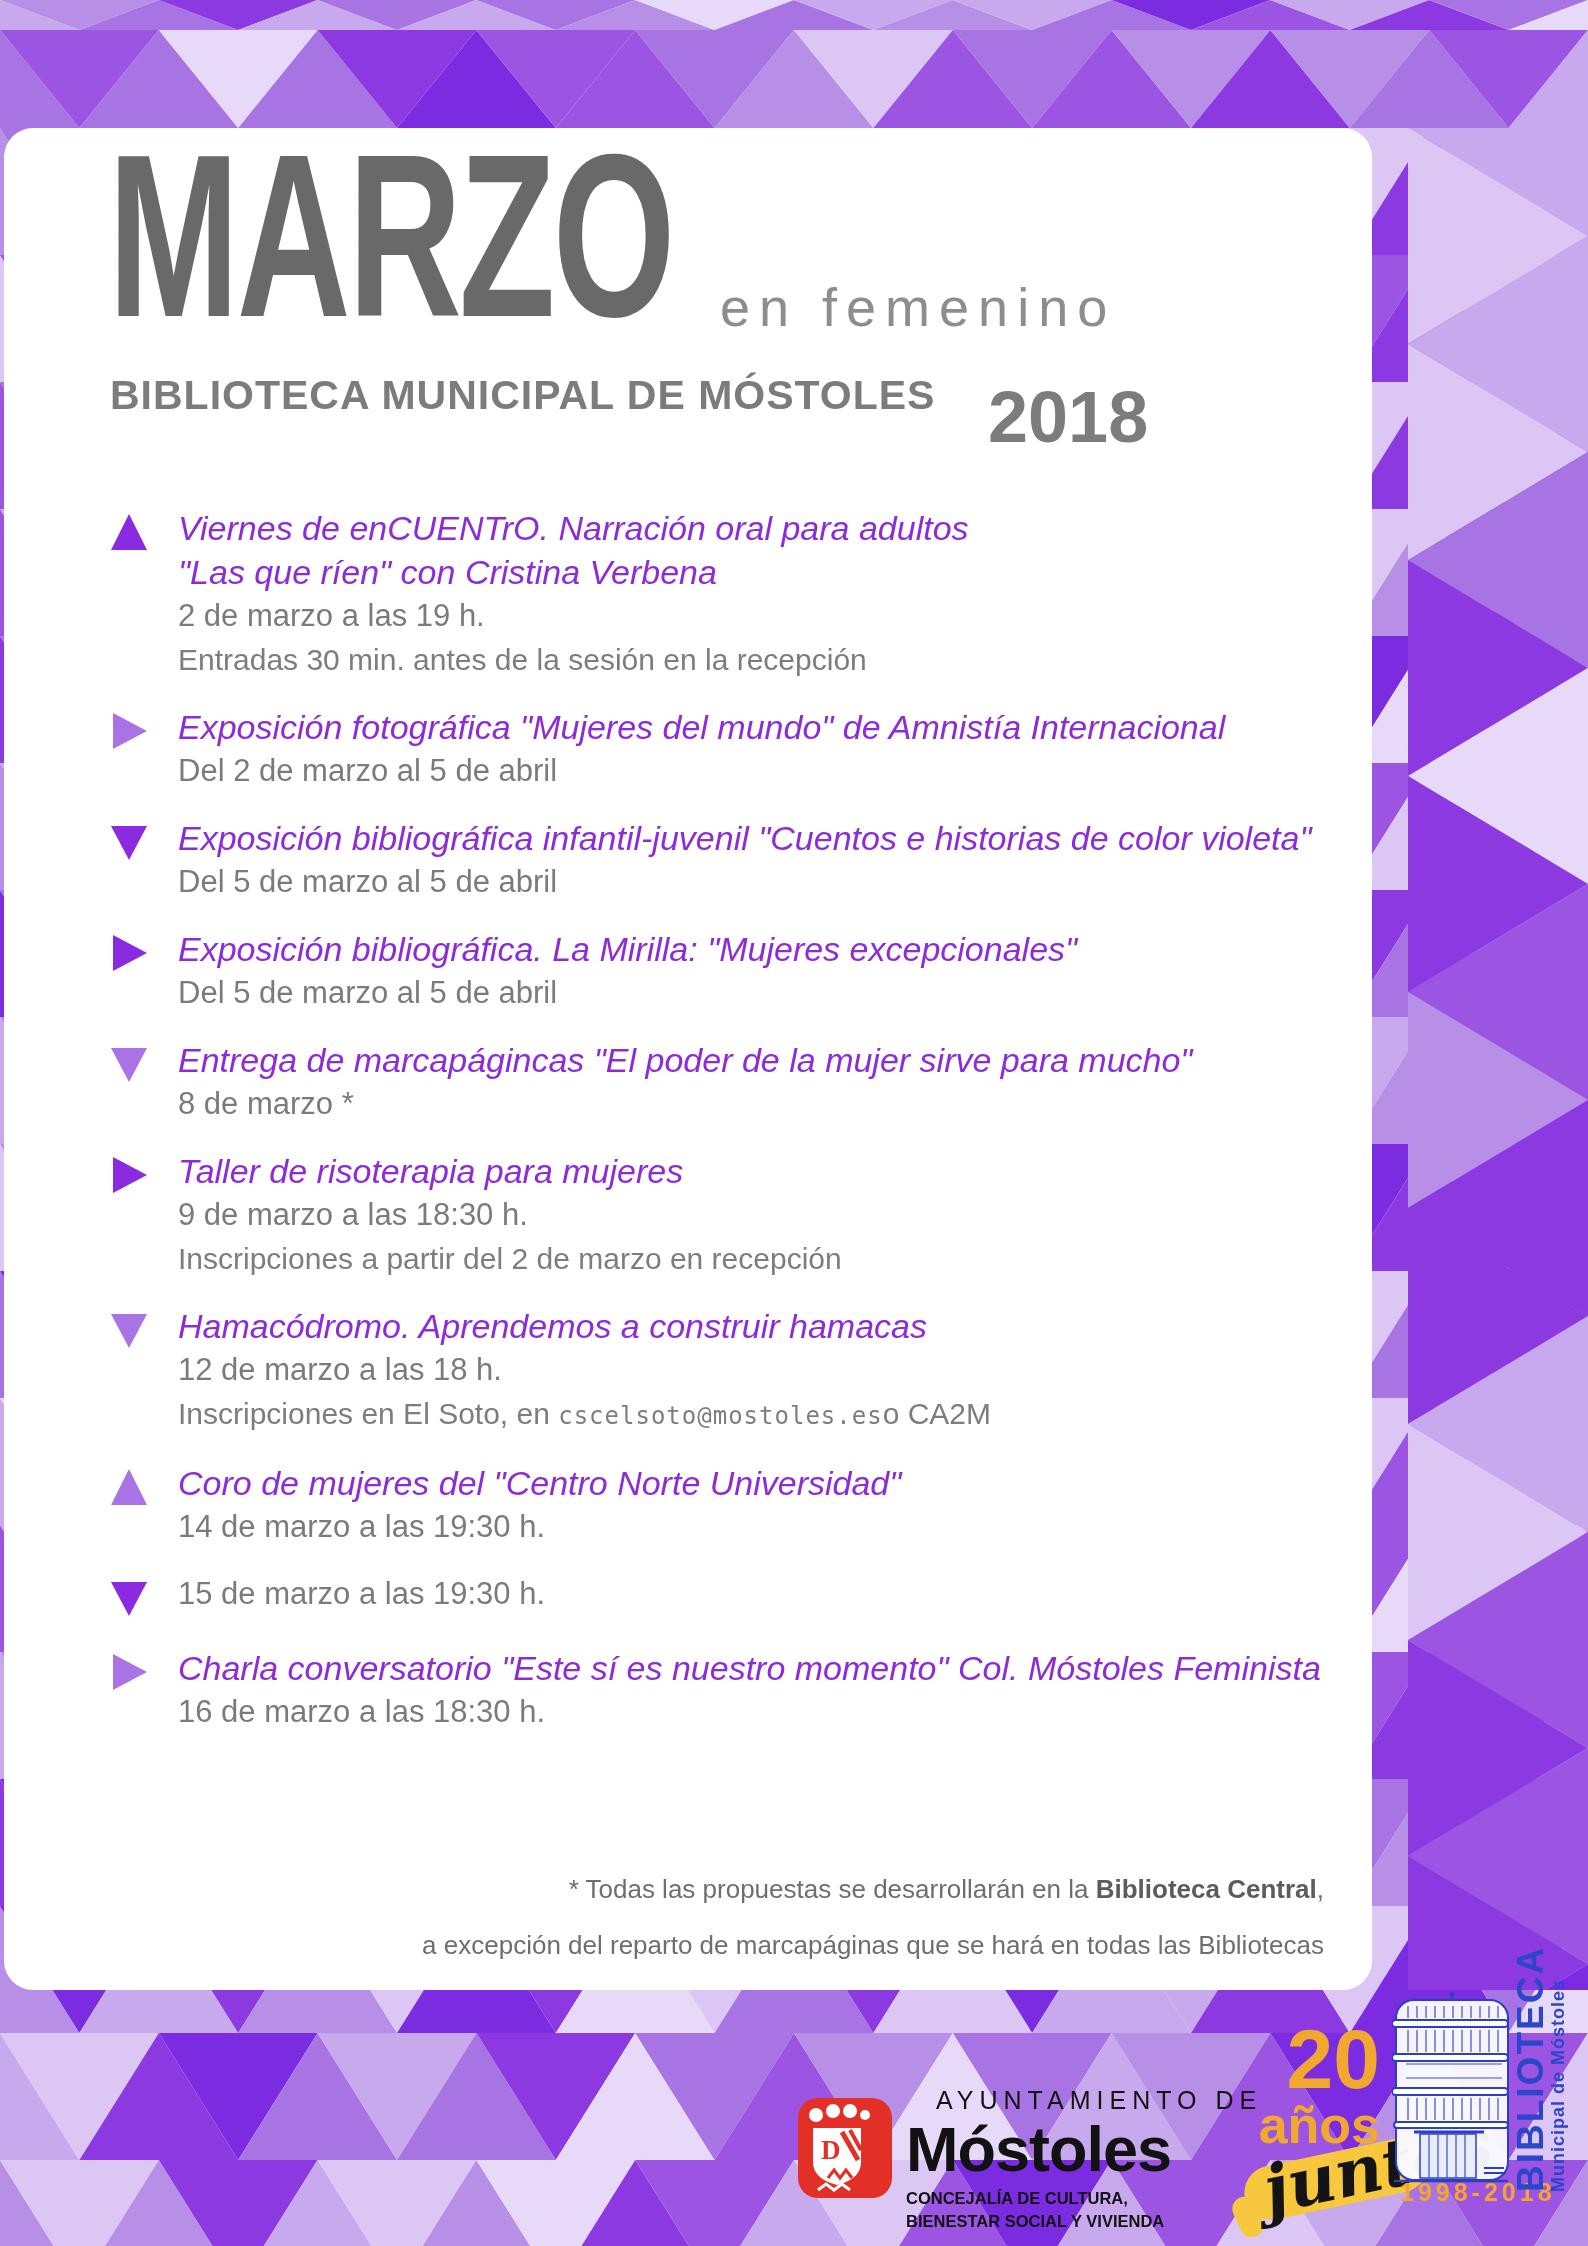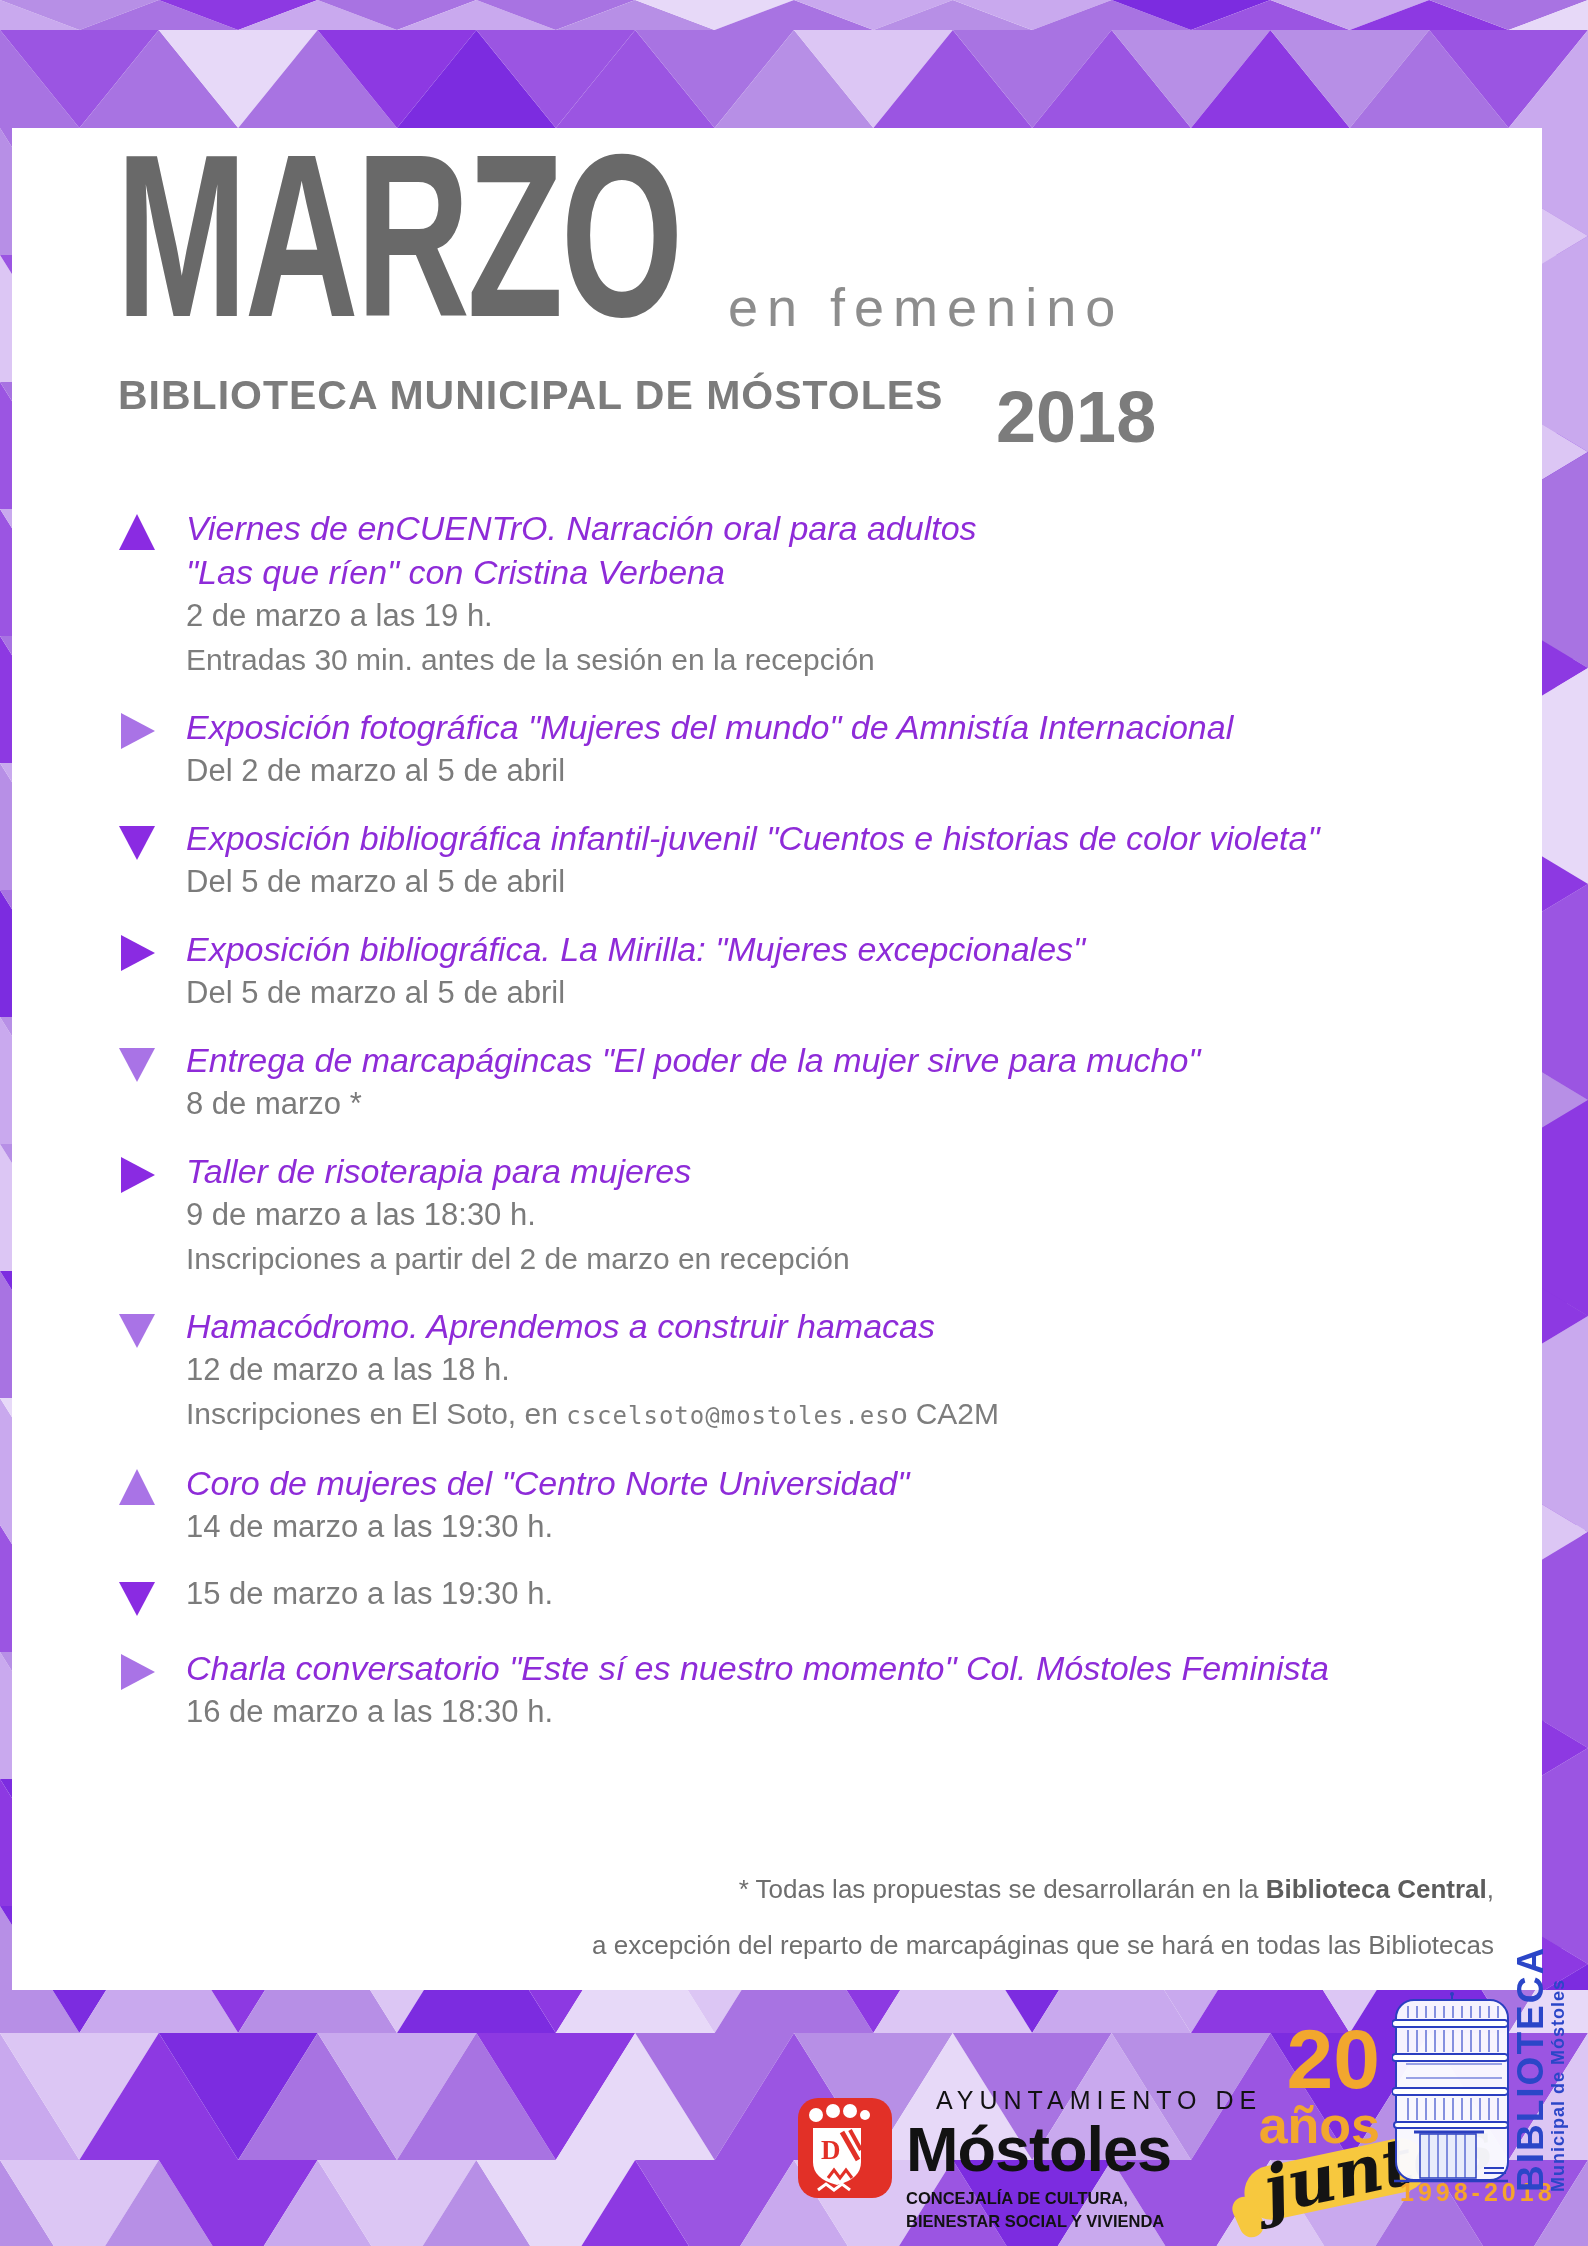--- a/index.html
+++ b/index.html
@@ -9,22 +9,23 @@
     overflow:hidden;
     background:#ffffff;
     font-family:"Liberation Sans",sans-serif;
   }
   svg.bg{position:absolute;display:block;}
   #bg-mosaic{left:0;top:0;}
   #bg-right-strip{left:1408px;top:128px;}
 
   
   #panel{
-    position:absolute;left:12px;top:128px;width:1530px;height:1862px;
+    position:absolute;left:4px;top:128px;width:1368px;height:1862px;
     background:#ffffff;
+    border-radius:29px;
   }
 
   
   #marzo{
     position:absolute;left:104px;top:-14px;
     font-size:232px;font-weight:bold;color:#696969;
     line-height:1.05;letter-spacing:-4px;white-space:nowrap;
     transform:scaleX(0.68);transform-origin:0 0;
   }
   #subtitle{

